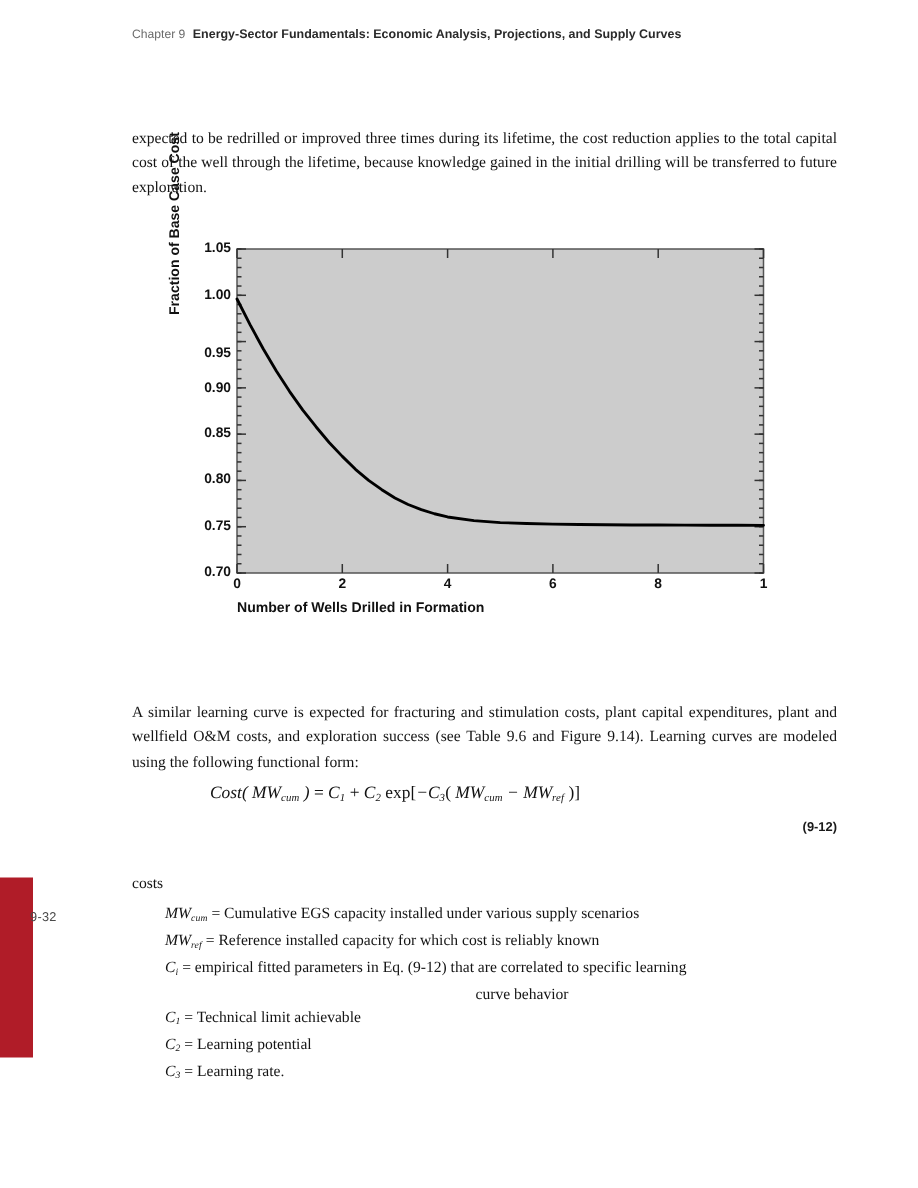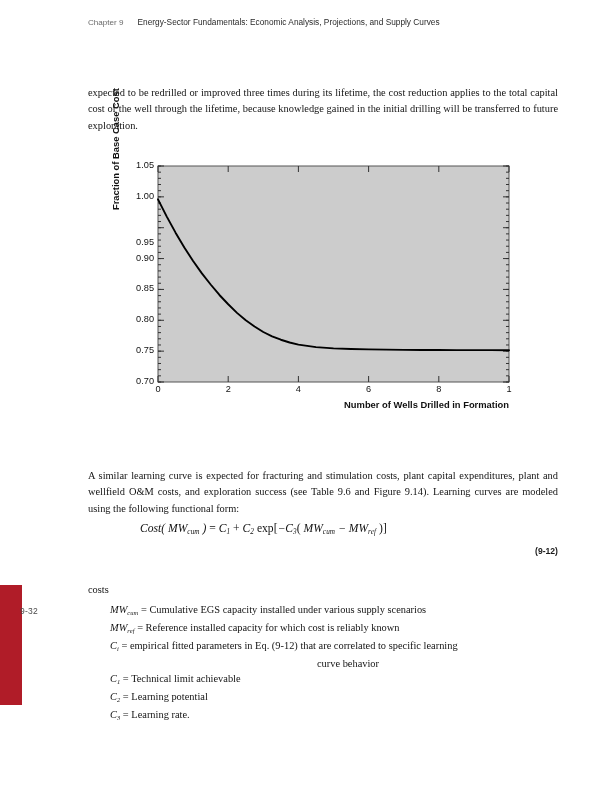--- a/index.html
+++ b/index.html
@@ -50,23 +50,23 @@
     font-family: "Liberation Sans", sans-serif;
     font-size: 8.3px;
     color: #3a3a3a;
     white-space: nowrap;
   }
   #running-head .chap {
     color: #6a6a6a;
     font-size: 8.1px;
   }
   #running-head .title {
-    font-weight: 400;
+    font-weight: 700;
     color: #2a2a2a;
-    margin-left: 14px;
+    margin-left: 5px;
   }
 
   
   .body-col {
     position: absolute;
     left: 88px;
     width: 470px;
   }
   .para {
     font-size: 10.4px;
@@ -182,31 +182,32 @@
     font-weight: 600;
     color: #111;
     text-align: left;
     white-space: nowrap;
   }
   #xlabel {
     position: absolute;
     left: 70px;
     top: 249px;
     width: 351px;
-    text-align: right;
+    text-align: left;
     font-family: "Liberation Sans", sans-serif;
     font-size: 9.4px;
     font-weight: 700;
     color: #111;
   }
   .tick-label {
     position: absolute;
     font-family: "Liberation Sans", sans-serif;
     font-size: 9.2px;
     color: #111;
+    font-weight: bold;
   }
   .ytick {
     right: 0;
     width: 34px;
     text-align: right;
   }
   .ytick-holder {
     position: absolute;
     left: 0;
     top: 0;
@@ -238,21 +239,21 @@
     <div class="chart-wrap">
 
       <div id="ylabel">Fraction of Base Case Cost</div>
 
       <div class="ytick-holder" id="ytick-holder">
           <div class="tick-label ytick" style="top: 226px;">0.70</div>
           <div class="tick-label ytick" style="top: 195.143px;">0.75</div>
           <div class="tick-label ytick" style="top: 164.286px;">0.80</div>
           <div class="tick-label ytick" style="top: 133.429px;">0.85</div>
           <div class="tick-label ytick" style="top: 102.571px;">0.90</div>
-          <div class="tick-label ytick" style="top: 87px;">0.95</div>
+          <div class="tick-label ytick" style="top: 80px;">0.95</div>
           <div class="tick-label ytick" style="top: 40.8571px;">1.00</div>
           <div class="tick-label ytick" style="top: 10px;">1.05</div>
         </div>
 
       <svg id="chart-svg" width="470" height="272" style="position:absolute; left:0; top:0;">
 
         <rect id="plot-bg" x="70" y="16" width="351" height="216" fill="#cccccc" stroke="#555555" stroke-width="1"></rect>
         <g id="tick-marks" stroke="#333333" stroke-width="1">
             <line x1="70" y1="232" x2="76" y2="232"></line>
             <line x1="421" y1="232" x2="415" y2="232"></line>

